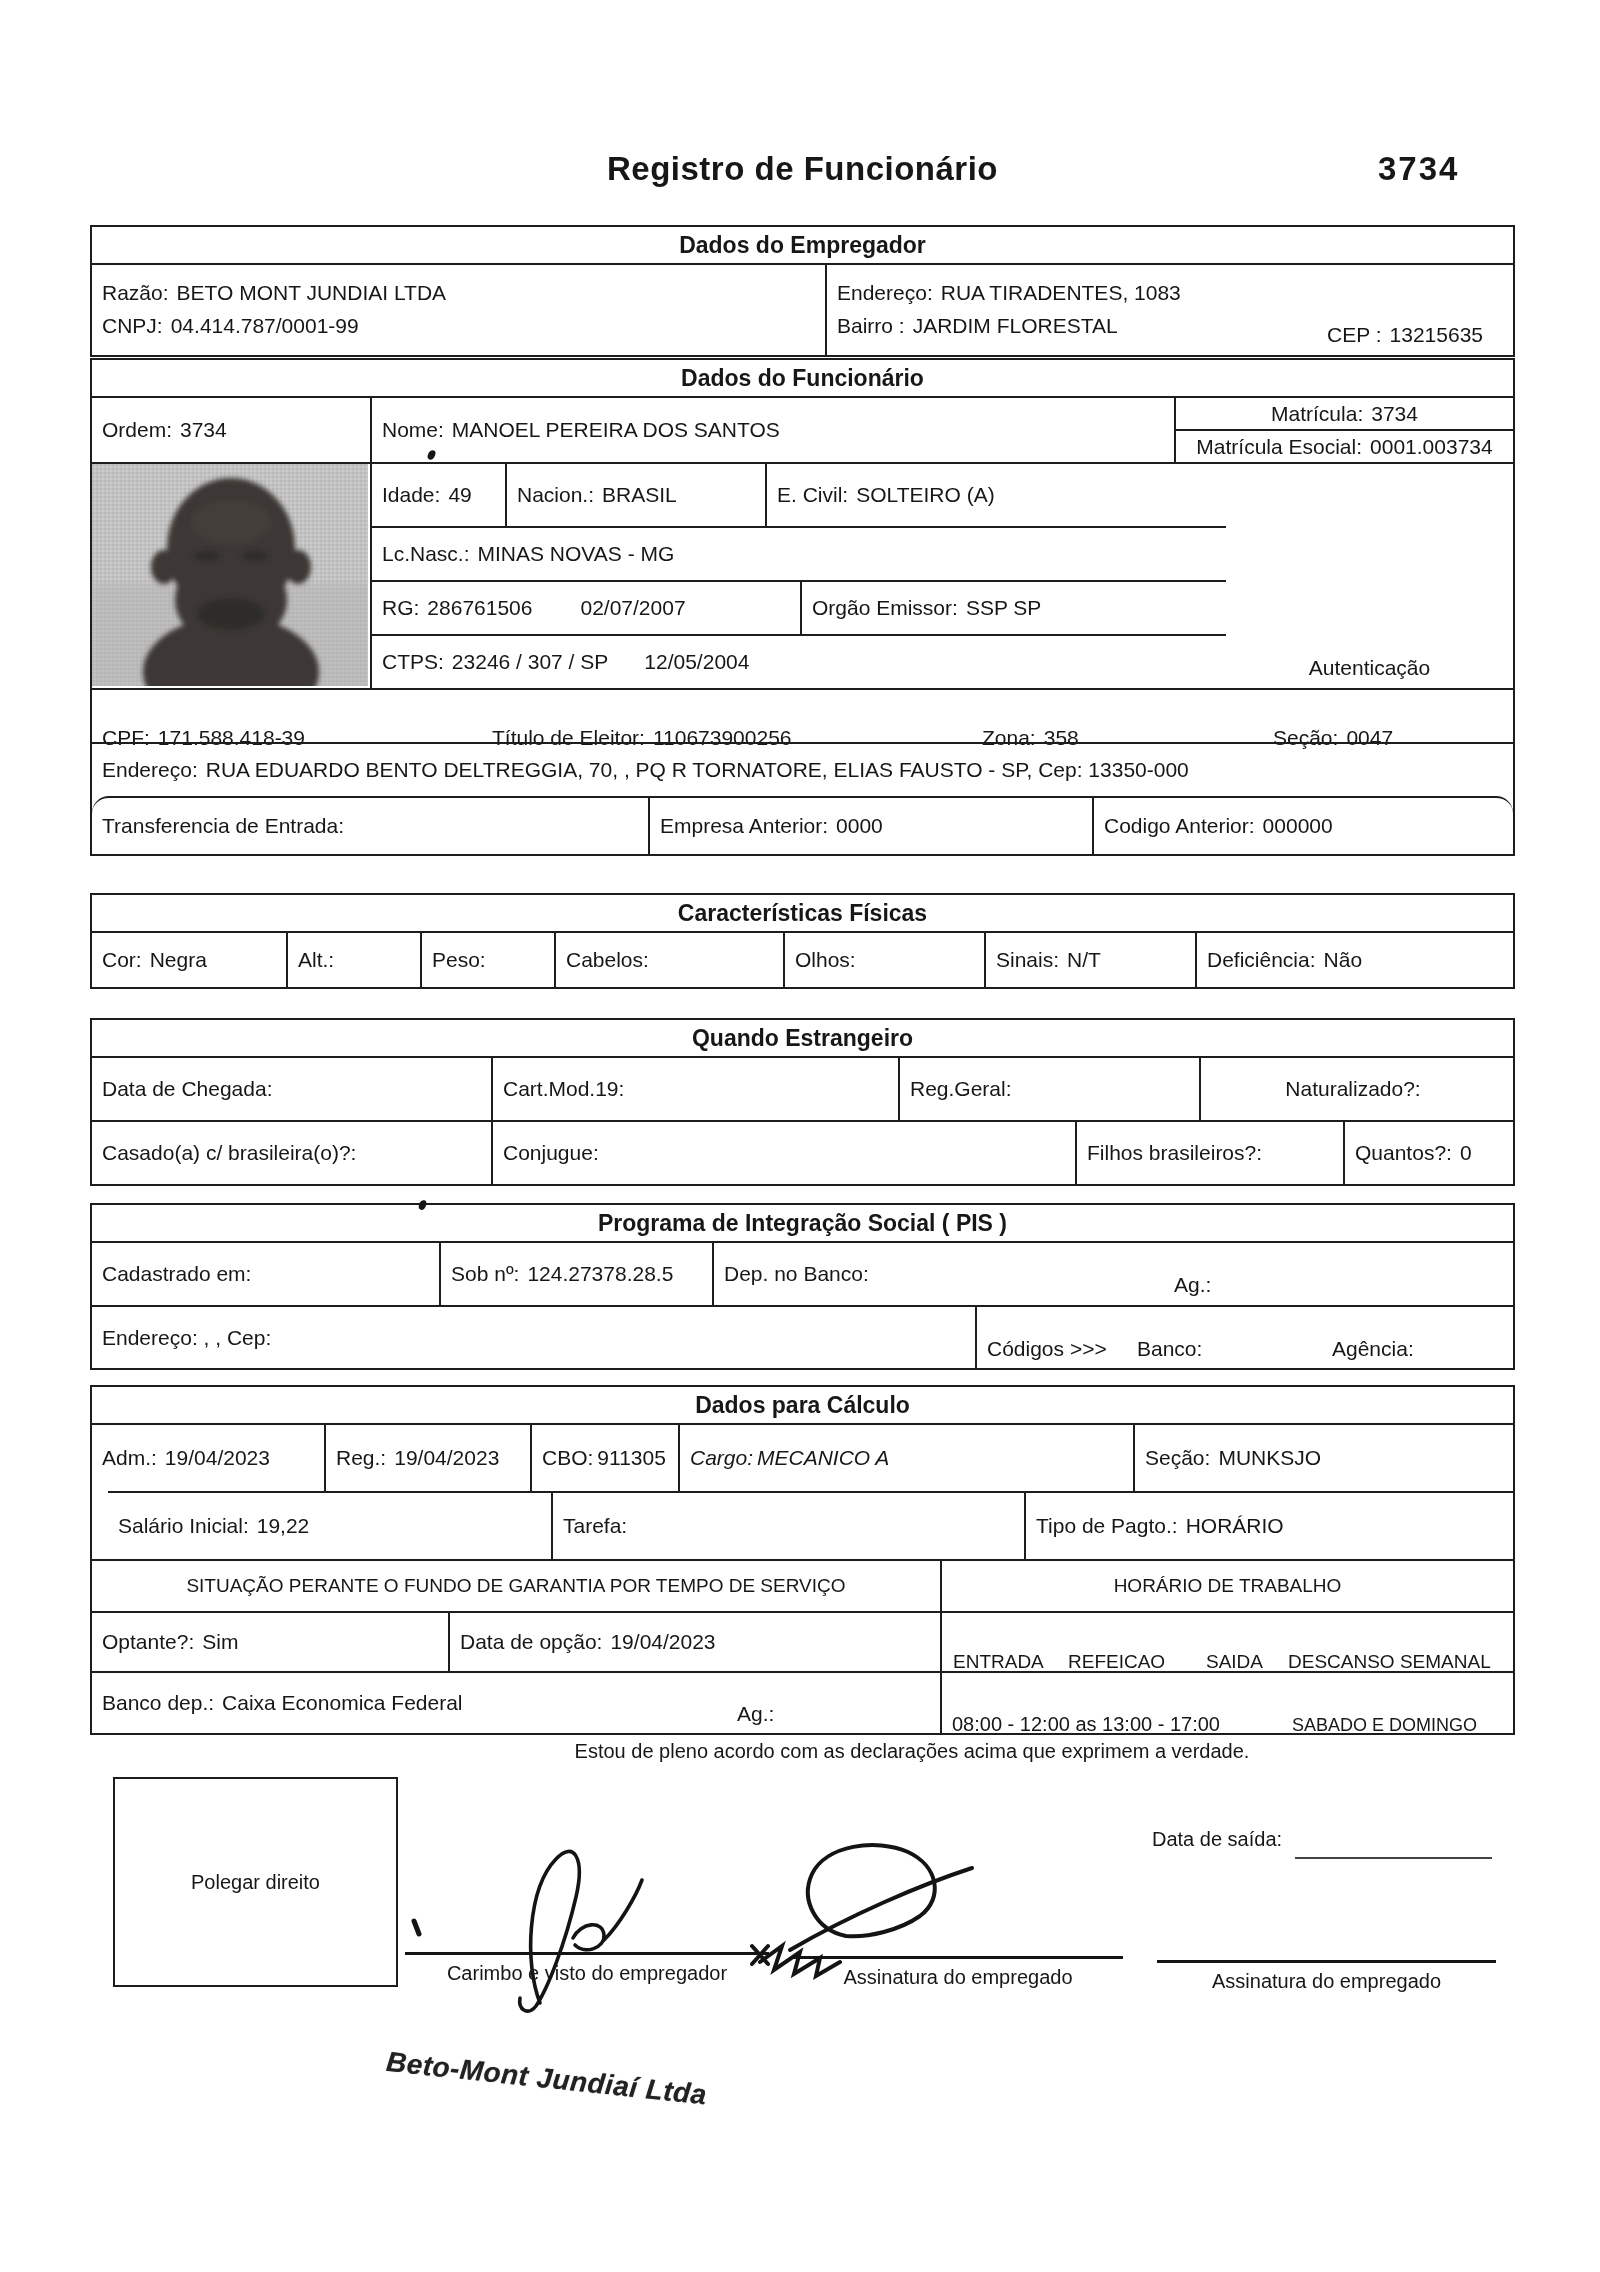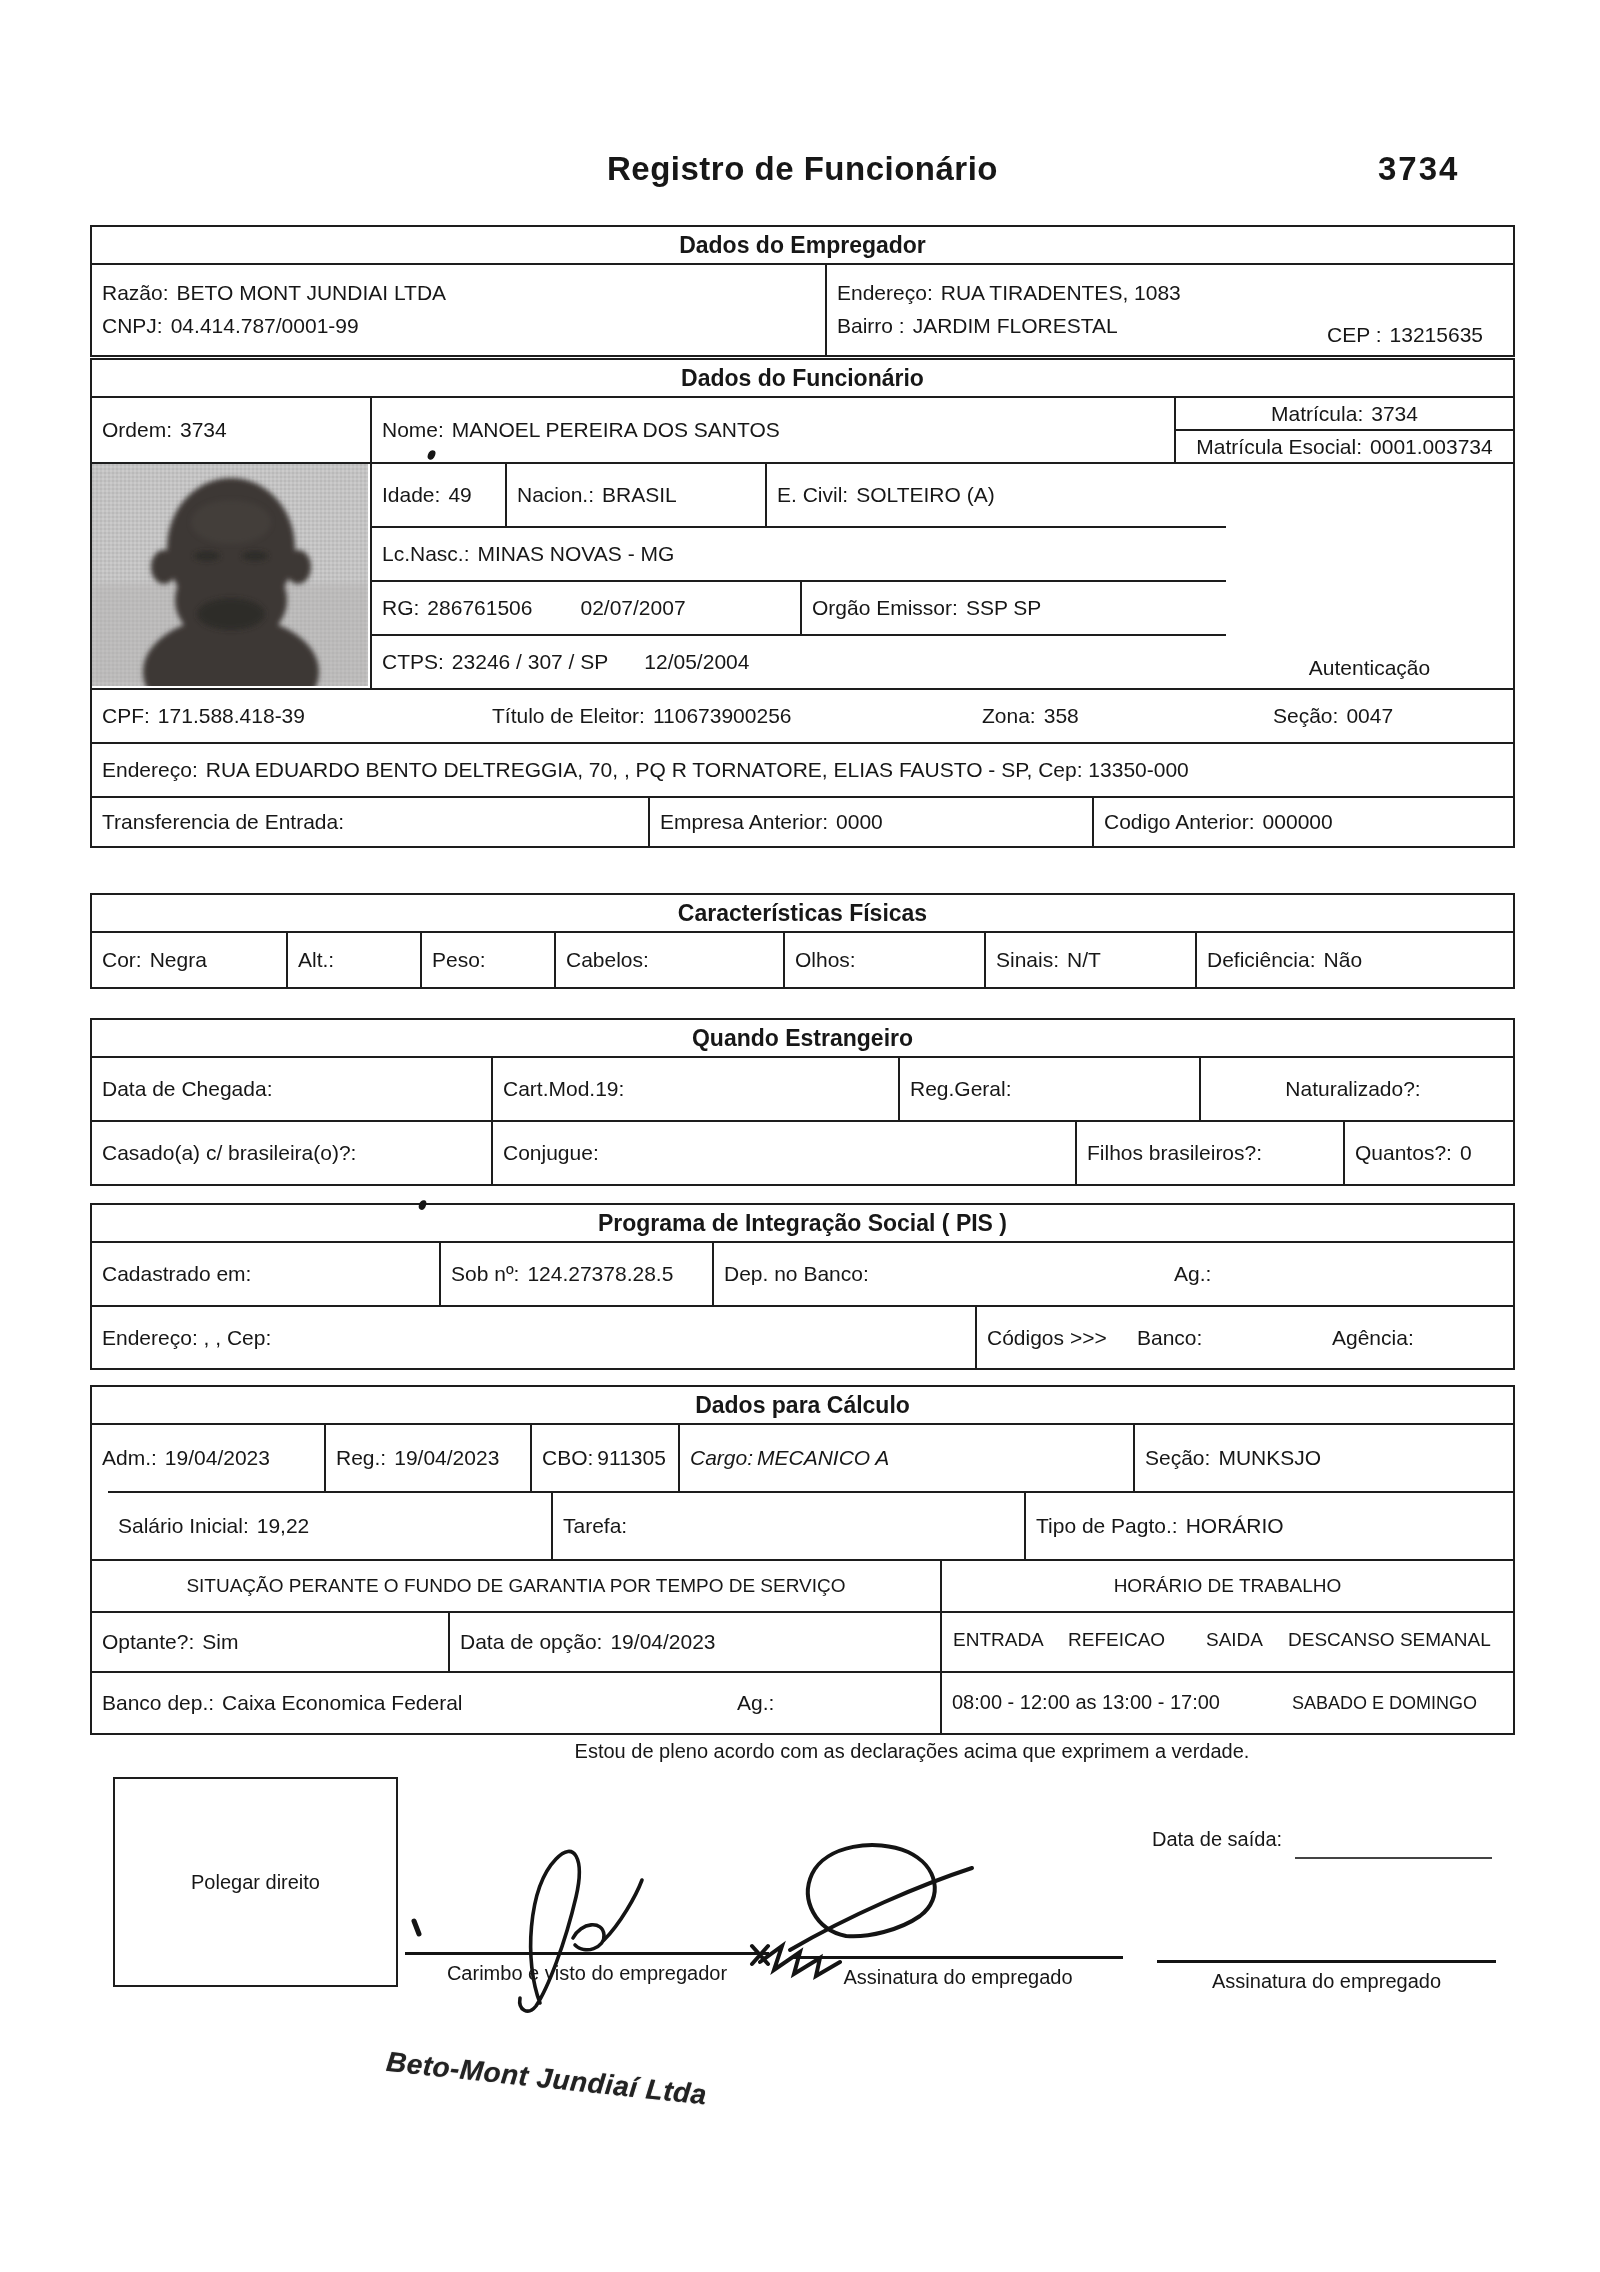--- a/index.html
+++ b/index.html
@@ -11,21 +11,21 @@
   .sec{position:absolute;left:90px;width:1425px;border:2px solid #1d1d1d;background:#fff;box-sizing:border-box;}
   .sec-title{font-weight:bold;font-size:23px;text-align:center;padding:5px 0 4px 0;border-bottom:2px solid #1d1d1d;}
   .row{display:flex;align-items:stretch;position:relative;box-sizing:border-box;}
   .row + .row{border-top:2px solid #1d1d1d;}
   .cell{display:flex;align-items:center;padding:0 10px;border-right:2px solid #1d1d1d;box-sizing:border-box;
         font-size:21px;white-space:nowrap;overflow:hidden;}
   .cell:last-child{border-right:none;}
   .grow{flex:1;}
   .lbl{margin-right:8px;white-space:nowrap;}
   .val{white-space:nowrap;}
-  .abs{position:absolute;white-space:nowrap;font-size:21px;}
+  .abs{position:absolute;white-space:nowrap;font-size:21px;margin-top:22px;}
   .stack{flex-direction:column;align-items:stretch;padding:0;}
   .stack > div{flex:1;display:flex;align-items:center;justify-content:center;font-size:21px;}
   .stack > div:first-child{border-bottom:2px solid #1d1d1d;}
   .subcol{display:flex;flex-direction:column;flex:1;}
   .subrow{display:flex;align-items:stretch;box-sizing:border-box;}
   .subrow + .subrow{border-top:2px solid #1d1d1d;}
   .autent-cell{position:relative;border-right:none;}
   .autent{position:absolute;bottom:8px;left:0;width:100%;text-align:center;font-size:21px;}
   .photo-cell{padding:0;align-items:stretch;}
   .ink-mark{position:absolute;background:#161616;border-radius:60% 40% 55% 45%;}
@@ -174,21 +174,21 @@
       <span class="abs" style="left:400px;top:14px;"><span class="lbl">Título de Eleitor:</span><span class="val">110673900256</span></span>
       <span class="abs" style="left:890px;top:14px;"><span class="lbl">Zona:</span><span class="val">358</span></span>
       <span class="abs" style="left:1181px;top:14px;"><span class="lbl">Seção:</span><span class="val">0047</span></span>
     </div>
     <div class="row" style="height:54px;">
       <div class="cell grow">
         <span class="lbl">Endereço:</span>
           <span class="val">RUA EDUARDO BENTO DELTREGGIA, 70, , PQ R TORNATORE, ELIAS FAUSTO - SP, Cep: 13350-000</span>
       </div>
     </div>
-    <div class="row" style="height:50px;">
+    <div class="row" style="height:58px;border-radius:17px;">
       <div class="cell" style="width:558px;">
         <span class="lbl">Transferencia de Entrada:</span>
       </div>
       <div class="cell" style="width:444px;">
         <span class="lbl">Empresa Anterior:</span>
           <span class="val">0000</span>
       </div>
       <div class="cell grow">
         <span class="lbl">Codigo Anterior:</span>
           <span class="val">000000</span>

